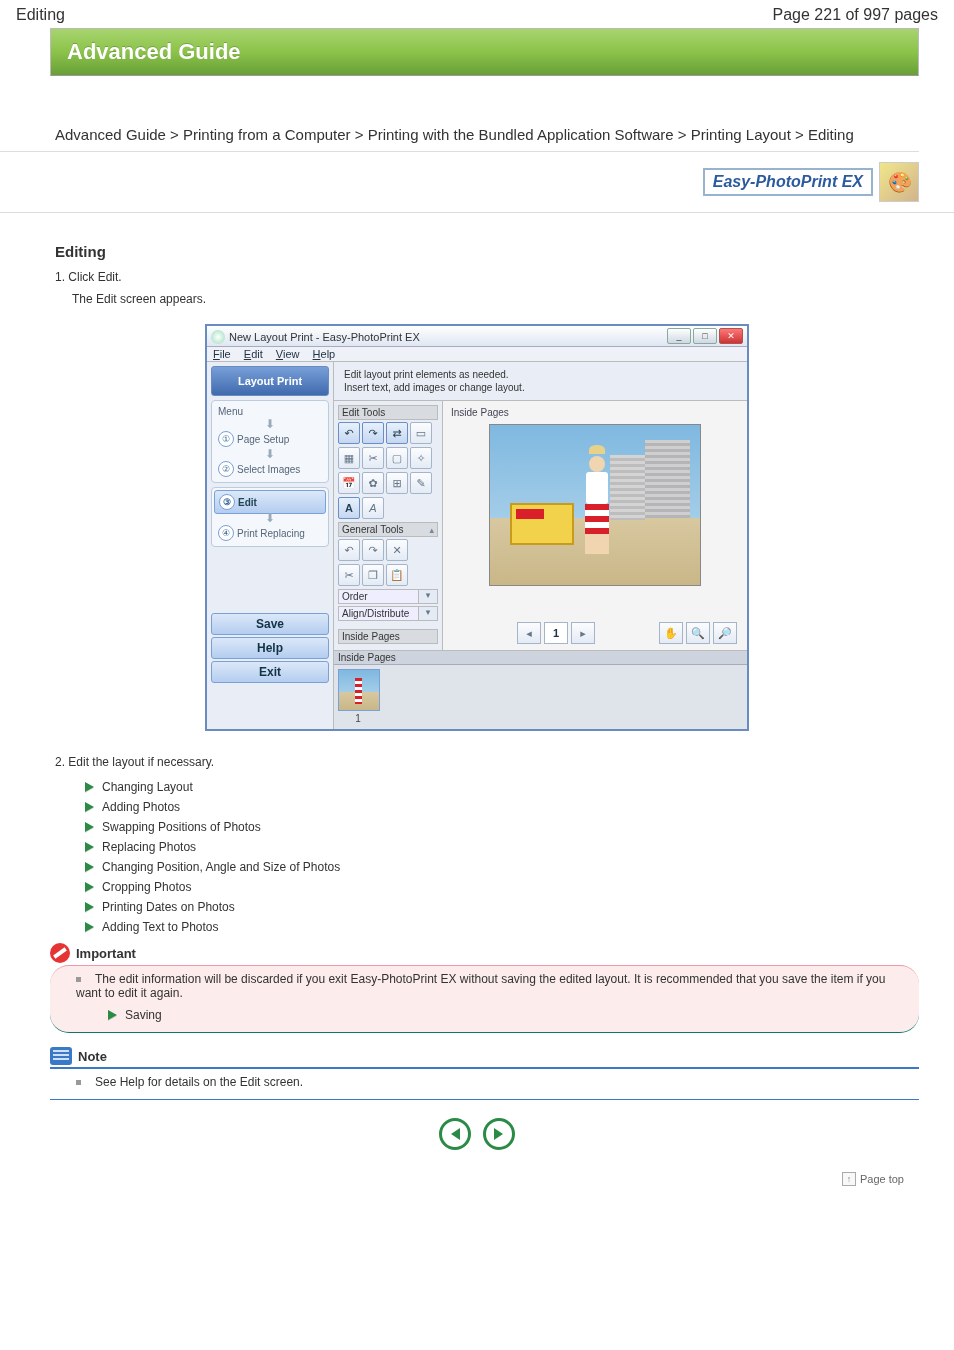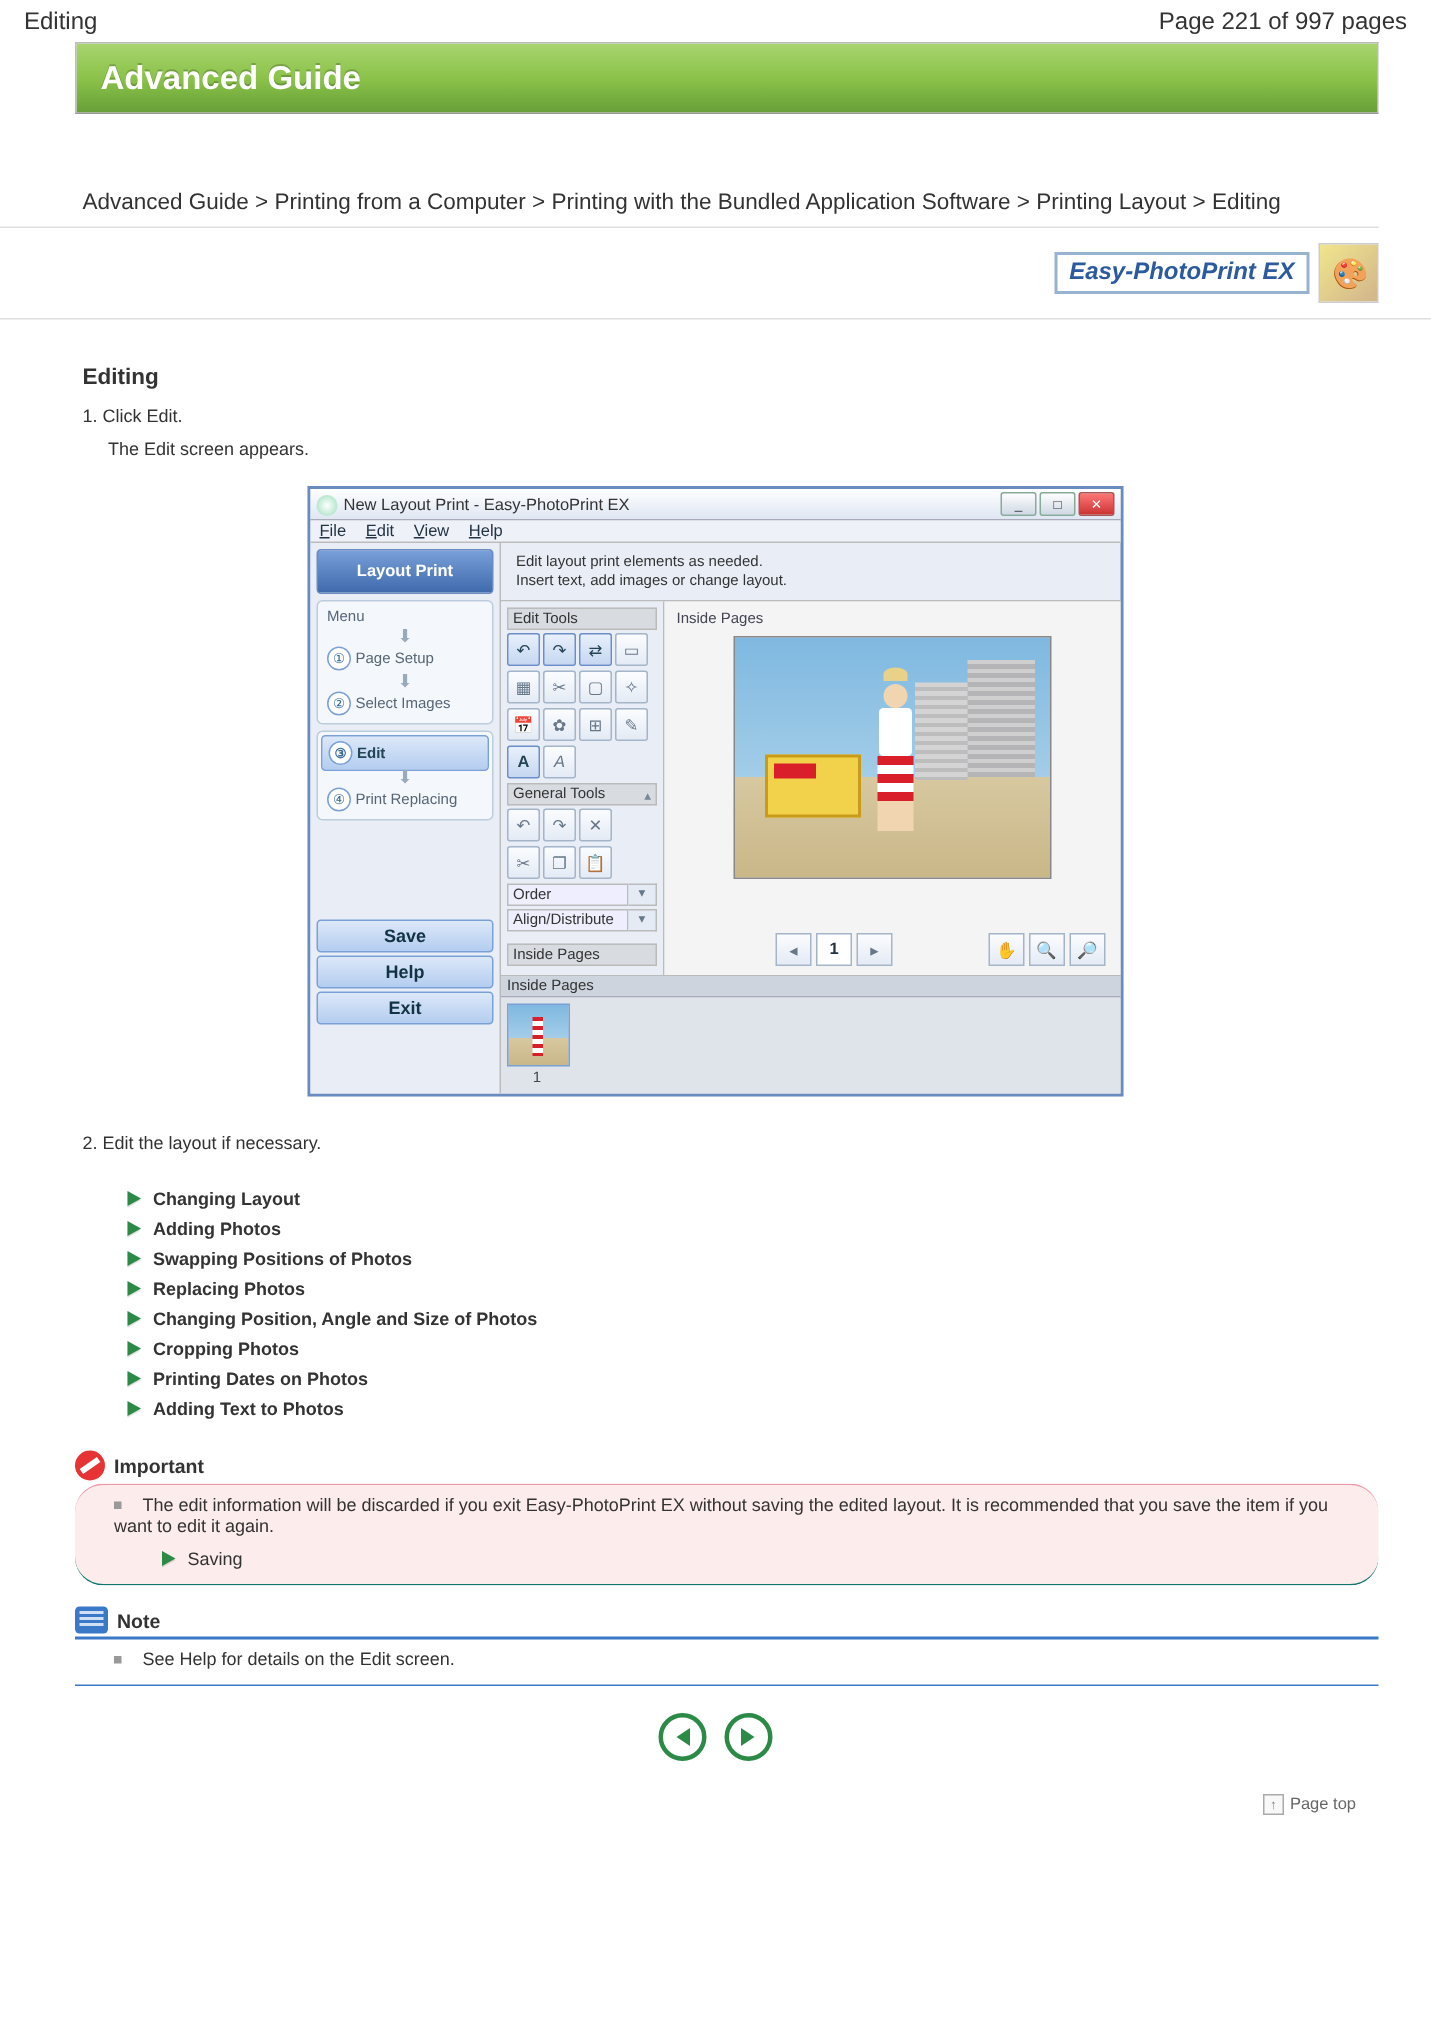--- a/index.html
+++ b/index.html
@@ -131,21 +131,21 @@
   .pager .pg{display:flex;gap:3px;align-items:center;}
   .pgbtn{width:22px;height:20px;border:1px solid #a4b4c9;background:linear-gradient(#fbfcfe,#e4ebf5);display:flex;align-items:center;justify-content:center;font-size:11px;color:#678;}
   .pgbtn.cur{background:#fff;font-weight:bold;color:#234;}
   .thumb-strip{border-top:1px solid #bbb;}
   .thumb-strip .ts-hd{background:#cdd4de;padding:1px 4px;font-size:10px;border-bottom:1px solid #aab;}
   .thumb-strip .ts-body{background:#dfe3ea;padding:4px;display:flex;gap:6px;min-height:56px;}
   .thumb{width:40px;}
   .thumb .tp{width:40px;height:40px;border:1px solid #7aa0d8;background:linear-gradient(to bottom,#7fb8e0 0%,#a3cde8 55%,#d8c8a0 55%,#c9b788 100%);position:relative;}
   .thumb .tp::after{content:"";position:absolute;left:16px;top:8px;width:7px;height:26px;background:repeating-linear-gradient(#d9202a 0 3px,#fff 3px 6px);}
   .thumb .tn{text-align:center;font-size:10px;color:#445;padding-top:2px;}
-  ul.arrow-list{list-style:none;padding:0 35px 0 85px;margin:16px 0;font-weight:bold;}
+  ul.arrow-list{list-style:none;padding:0 35px 0 85px;margin:4px 0;}
   ul.arrow-list li{padding:3px 0;font-size:12px;display:flex;align-items:center;gap:8px;}
   .arrow-icon{display:inline-block;width:0;height:0;border-top:5px solid transparent;border-bottom:5px solid transparent;border-left:9px solid #2a8a46;filter:drop-shadow(0 1px 0 rgba(0,0,0,.15));}
   .important-block{margin:4px 35px 0 50px;}
   .imp-hd{display:flex;align-items:center;gap:6px;padding:2px 0;}
   .imp-icon{width:20px;height:20px;border-radius:50%;background:#e63333;position:relative;}
   .imp-icon::after{content:"";position:absolute;left:3px;top:8px;width:14px;height:4px;background:#fff;transform:rotate(-35deg);}
   .imp-body{background:#fdecec;border-top:1px solid #e9a;border-bottom:1px solid #0f766e;padding:6px 6px 10px 26px;font-size:12px;border-radius:19px;}
   .imp-body .sq{display:inline-block;width:5px;height:5px;background:#999;margin-right:14px;vertical-align:middle;}
   .imp-body .sub{padding:8px 0 0 32px;display:flex;align-items:center;gap:8px;}
   .note-block{margin:12px 35px 0 50px;}

